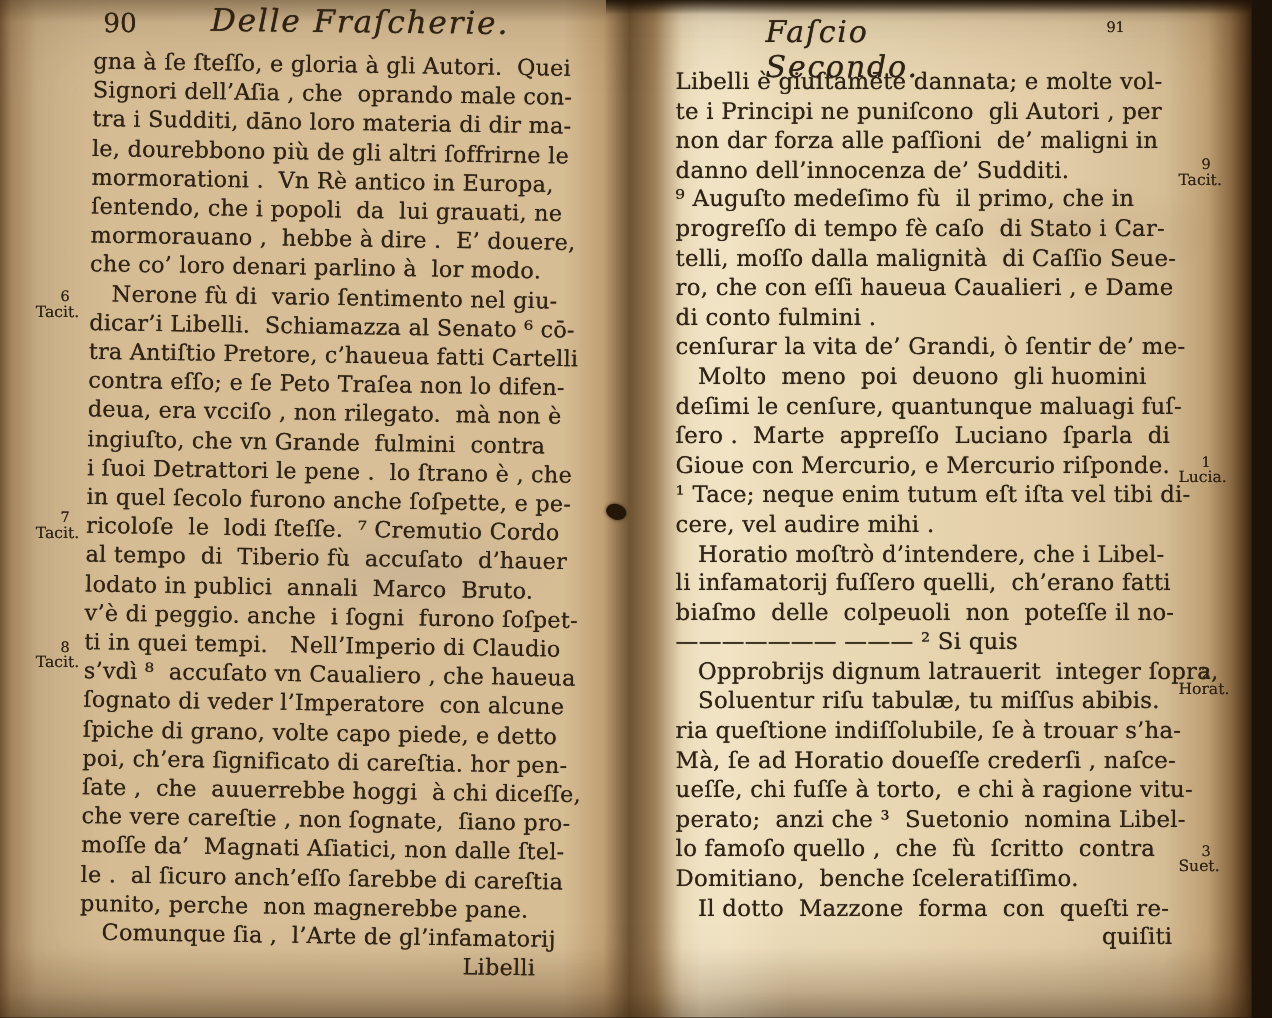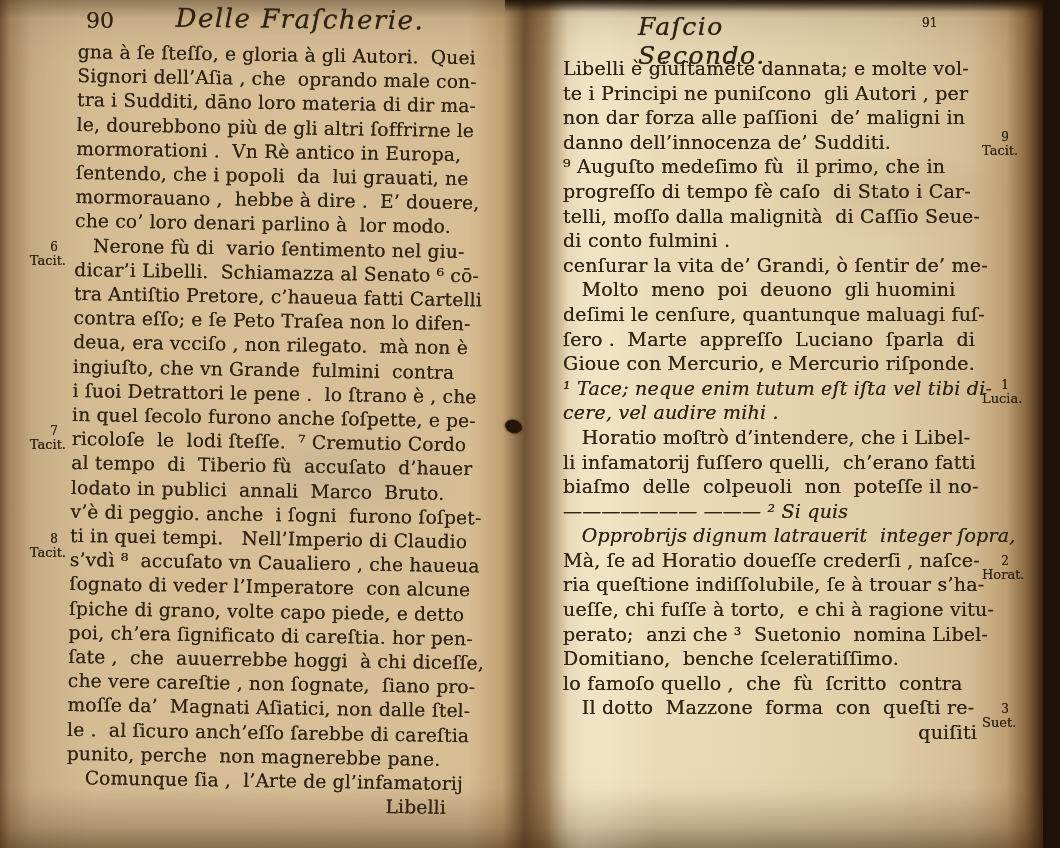--- a/index.html
+++ b/index.html
@@ -24,21 +24,21 @@
   .stain-1{position:absolute;left:210px;top:420px;width:260px;height:110px;border-radius:50%;
     background:radial-gradient(ellipse, rgba(80,85,125,.10), transparent 70%);}
   .stain-2{position:absolute;left:760px;top:150px;width:260px;height:90px;border-radius:50%;
     background:radial-gradient(ellipse, rgba(140,100,55,.14), transparent 70%);}
   .ink-blot{position:absolute;left:505px;top:420px;width:17px;height:13px;border-radius:50%;
     background:#241708;transform:rotate(18deg);box-shadow:0 0 3px rgba(36,23,8,.8);}
 
   .col{position:absolute;font-size:18.6px;line-height:24.2px;}
   .tline{white-space:pre;text-shadow:0 0 .6px rgba(46,35,21,.85);letter-spacing:.2px;}
   .block{margin:0;}
-  .block.italic .tline{font-style:italic;}
+  .block.italic .tline{}
   .block.catch .tline{text-align:right;}
 
   .col-left{left:78px;top:40px;width:452px;transform:rotate(.9deg);transform-origin:top left;}
   .col-left .block.catch .tline{padding-right:72px;}
   .col-right{left:563px;top:56px;width:456px;font-size:19px;line-height:24.6px;}
   .col-right .block.catch .tline{padding-right:42px;}
 
   .pagenum{position:absolute;font-size:22px;text-shadow:0 0 .6px rgba(46,35,21,.85);}
   .pn-left{left:86px;top:8px;}
   .pn-right{left:922px;top:16px;font-size:12px;}
@@ -127,20 +127,21 @@
   <div class="pagenum pn-right">91</div>
   <div class="col col-right">
       <div class="block ">
         <div class="tline">Libelli è giuſtamēte dannata; e molte vol-</div>
         <div class="tline">te i Principi ne puniſcono  gli Autori , per</div>
         <div class="tline">non dar forza alle paſſioni  de’ maligni in</div>
         <div class="tline">danno dell’innocenza de’ Sudditi.</div>
         <div class="tline">⁹ Auguſto medeſimo fù  il primo, che in</div>
         <div class="tline">progreſſo di tempo fè caſo  di Stato i Car-</div>
         <div class="tline">telli, moſſo dalla malignità  di Caſſio Seue-</div>
+        <div class="tline">ro, che con eſſi haueua Caualieri , e Dame</div>
         <div class="tline">di conto fulmini .</div>
         <div class="tline">cenſurar la vita de’ Grandi, ò ſentir de’ me-</div>
         <div class="tline">   Molto  meno  poi  deuono  gli huomini</div>
         <div class="tline">deſimi le cenſure, quantunque maluagi fuſ-</div>
         <div class="tline">ſero .  Marte  appreſſo  Luciano  ſparla  di</div>
         <div class="tline">Gioue con Mercurio, e Mercurio riſponde.</div>
       </div>
       <div class="block italic">
         <div class="tline">¹ Tace; neque enim tutum eſt iſta vel tibi di-</div>
         <div class="tline">cere, vel audire mihi .</div>
@@ -148,28 +149,29 @@
       <div class="block ">
         <div class="tline">   Horatio moſtrò d’intendere, che i Libel-</div>
         <div class="tline">li infamatorij fuſſero quelli,  ch’erano fatti</div>
         <div class="tline">biaſmo  delle  colpeuoli  non  poteſſe il no-</div>
       </div>
       <div class="block italic">
         <div class="tline">——————— ——— ² Si quis</div>
       </div>
       <div class="block italic">
         <div class="tline">   Opprobrijs dignum latrauerit  integer ſopra,</div>
+        <div class="tline">   Soluentur riſu tabulæ, tu miſſus abibis.</div>
       </div>
       <div class="block ">
+        <div class="tline">ria queſtione indiſſolubile, ſe à trouar s’ha-</div>
         <div class="tline">Mà, ſe ad Horatio doueſſe crederſi , naſce-</div>
-        <div class="tline">ria queſtione indiſſolubile, ſe à trouar s’ha-</div>
         <div class="tline">ueſſe, chi fuſſe à torto,  e chi à ragione vitu-</div>
         <div class="tline">perato;  anzi che ³  Suetonio  nomina Libel-</div>
+        <div class="tline">lo famoſo quello ,  che  fù  ſcritto  contra</div>
         <div class="tline">Domitiano,  benche ſceleratiſſimo.</div>
-        <div class="tline">lo famoſo quello ,  che  fù  ſcritto  contra</div>
         <div class="tline">   Il dotto  Mazzone  forma  con  queſti re-</div>
       </div>
       <div class="block catch">
         <div class="tline">quiſiti</div>
       </div>
     </div>
 
   <div class="mnote mnr mnr-0">
     <div class="mref">9</div>
     <div class="mlabel">Tacit.</div>

